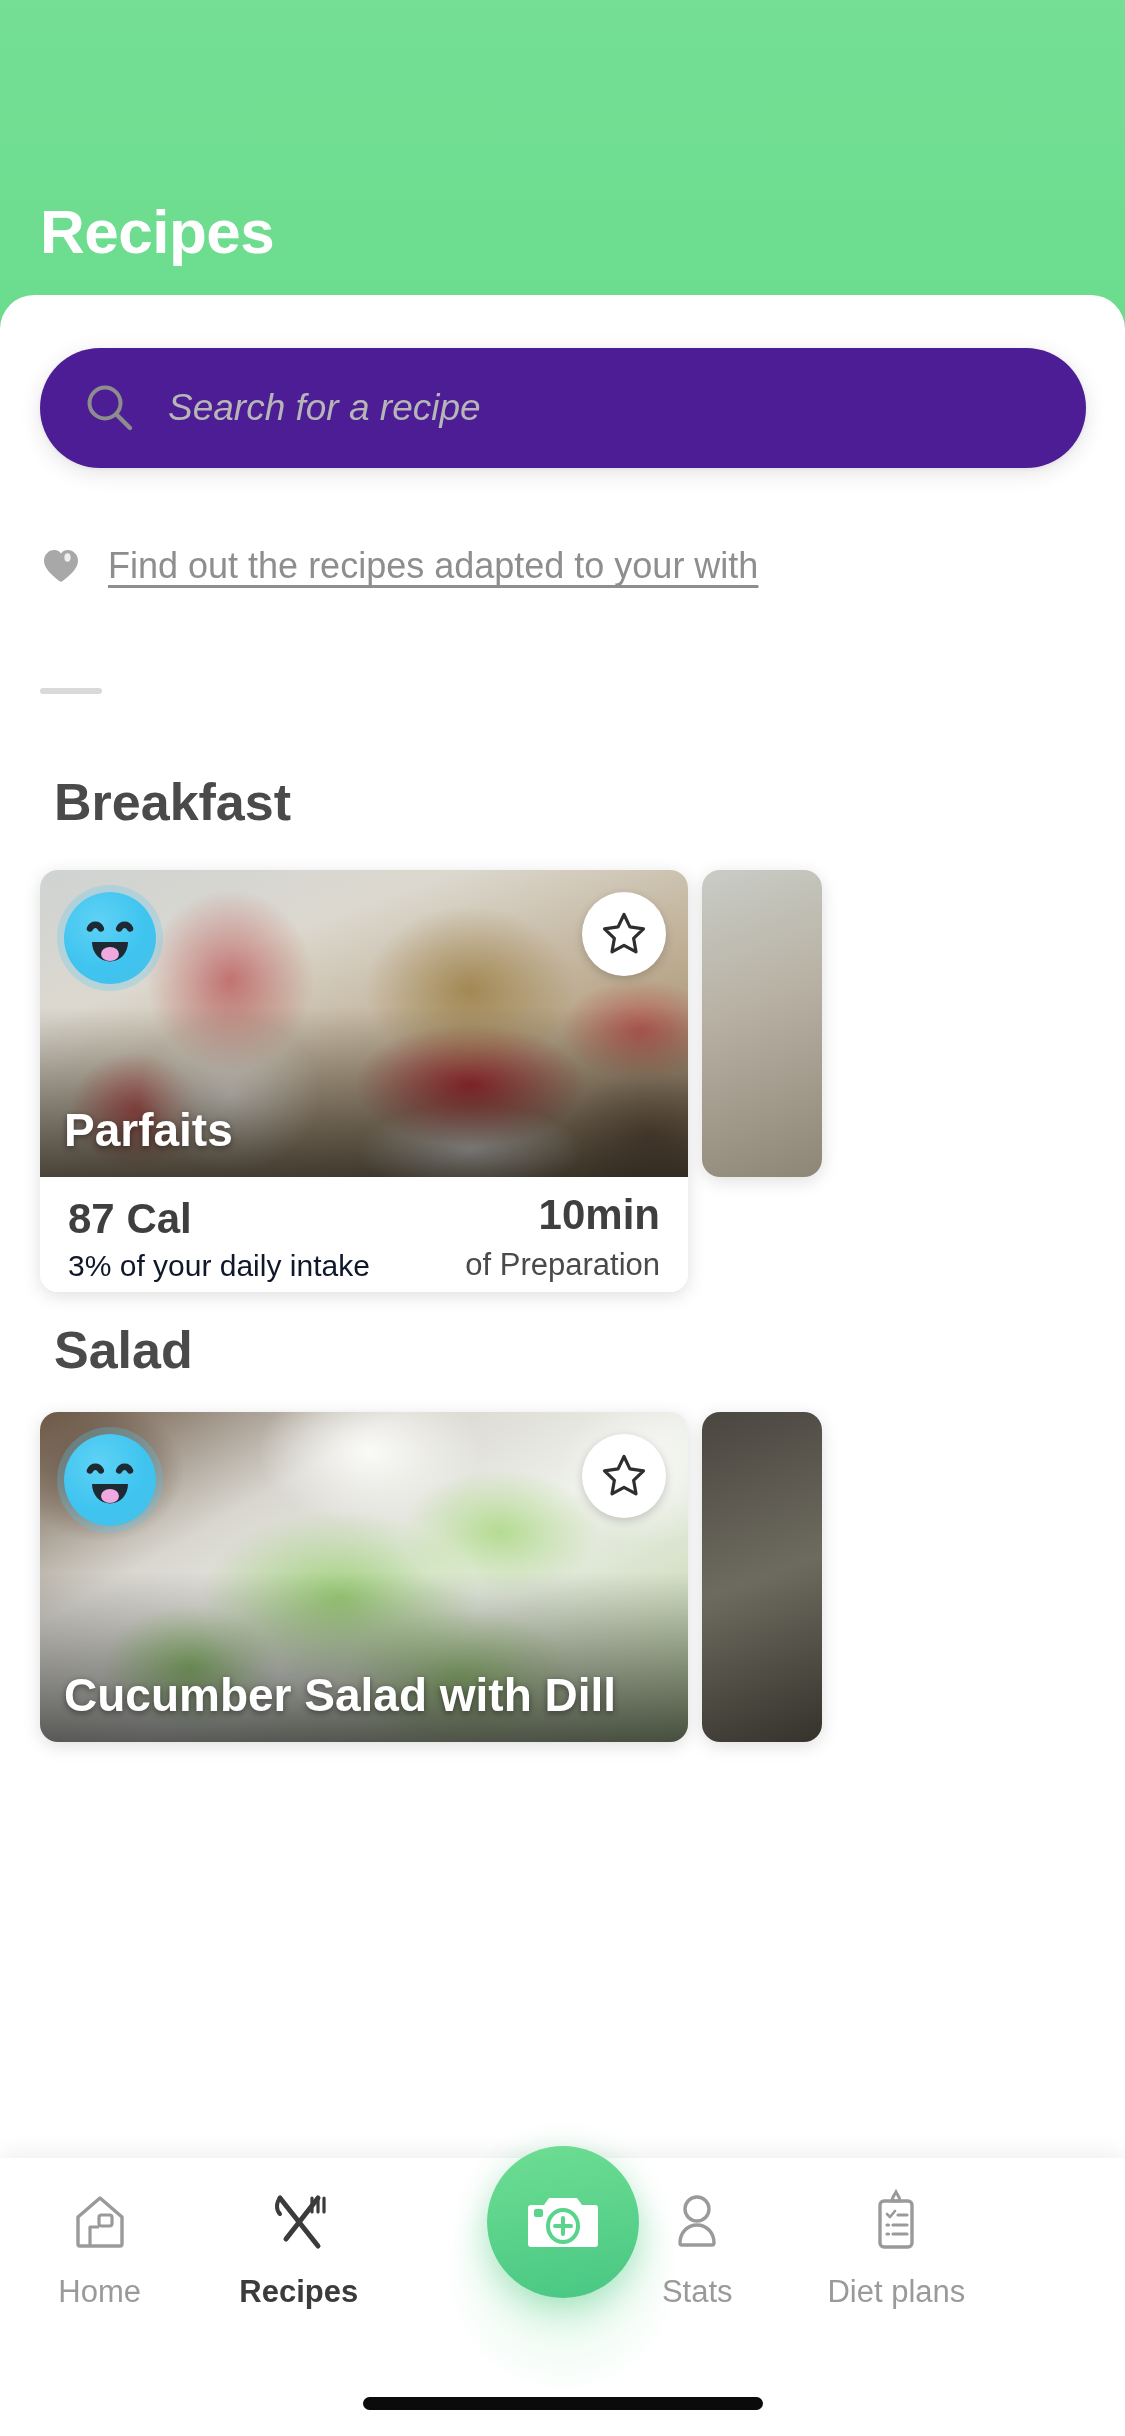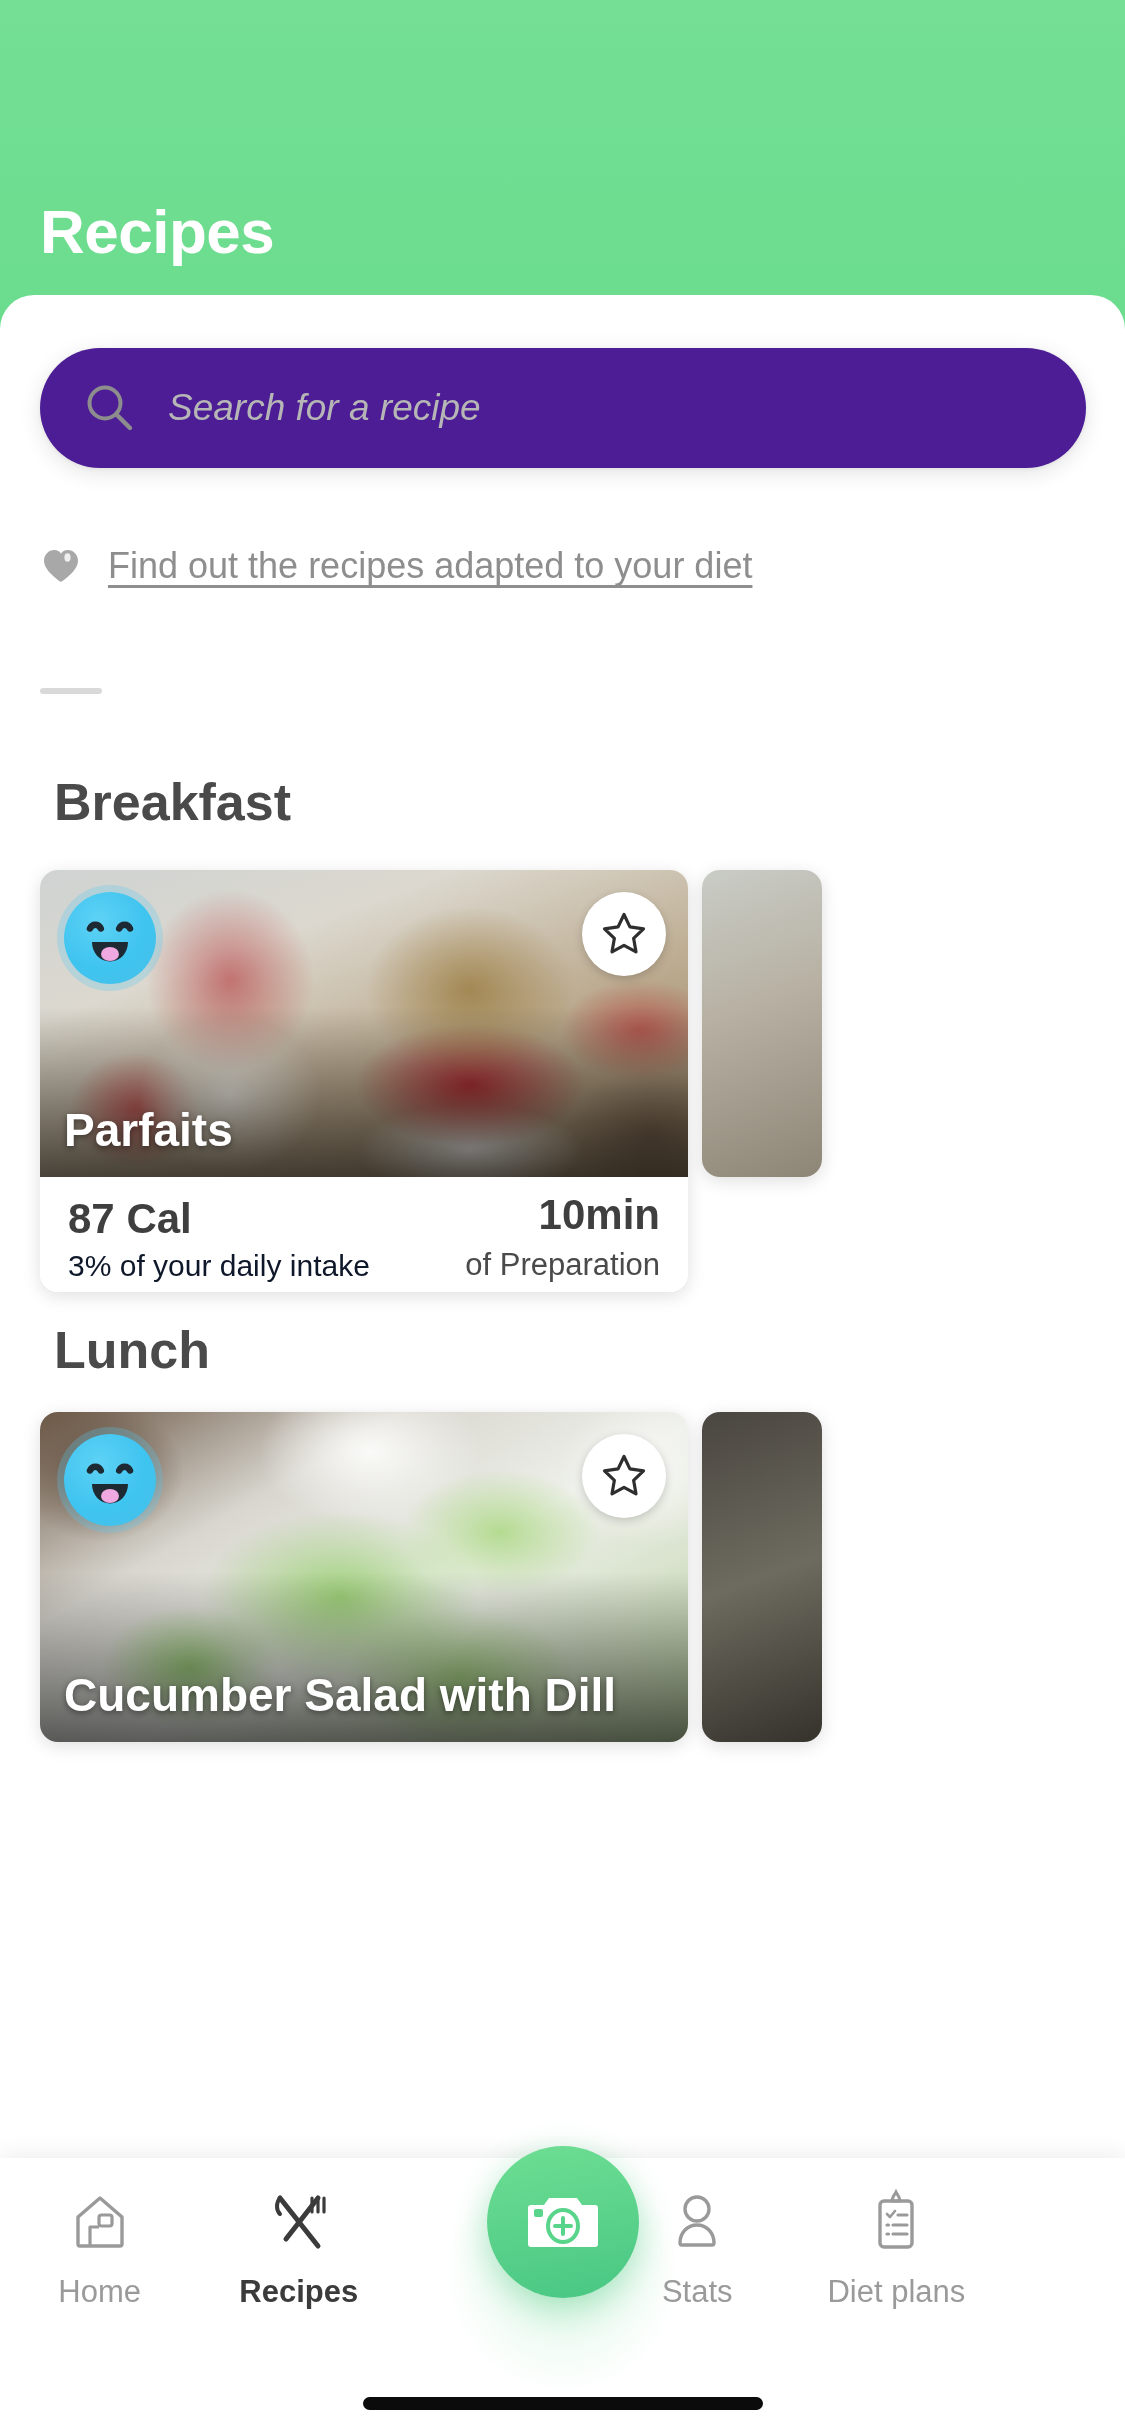--- a/index.html
+++ b/index.html
@@ -221,21 +221,21 @@
       <line x1="32.5" y1="32.5" x2="46" y2="46" stroke="#8D8D8D" stroke-width="4.4" stroke-linecap="round"></line>
     </svg>
     <span class="search-ph">Search for a recipe</span>
   </div>
 
   <div class="dietlink">
     <svg class="heart-icon" viewBox="0 0 38 36">
       <path d="M19 34S2 23.5 2 12.8C2 6.8 6.6 2 12.3 2c3.2 0 5.6 1.6 6.7 3.6C20.1 3.6 22.5 2 25.7 2 31.4 2 36 6.8 36 12.8 36 23.5 19 34 19 34z" fill="#A8A8A8"></path>
       <ellipse cx="25.5" cy="9.5" rx="3.1" ry="4.2" fill="#EFEFEF"></ellipse>
     </svg>
-    <span class="dietlink-text">Find out the recipes adapted to your diet</span>
+    <span class="dietlink-text">Find out the recipes adapted to your with</span>
   </div>
 
   <div class="divider"></div>
 
   <div class="section-title sec-breakfast">Breakfast</div>
 
   <div class="card-peek peek-breakfast">
     <div class="photo-peek-a"></div>
   </div>
 
@@ -267,21 +267,21 @@
         <div class="cal">87 Cal</div>
         <div class="cal-sub">3%  of your daily intake</div>
       </div>
       <div class="info-right">
         <div class="time">10min</div>
         <div class="time-sub">of Preparation</div>
       </div>
     </div>
   </div>
 
-  <div class="section-title sec-lunch">Lunch</div>
+  <div class="section-title sec-lunch">Salad</div>
 
   <div class="card-peek peek-lunch">
     <div class="photo-peek-b"></div>
   </div>
 
   <div class="card card-lunch">
     <div class="card-img lunch">
       <div class="photo-cucumber"></div>
       <div class="img-scrim"></div>
 

